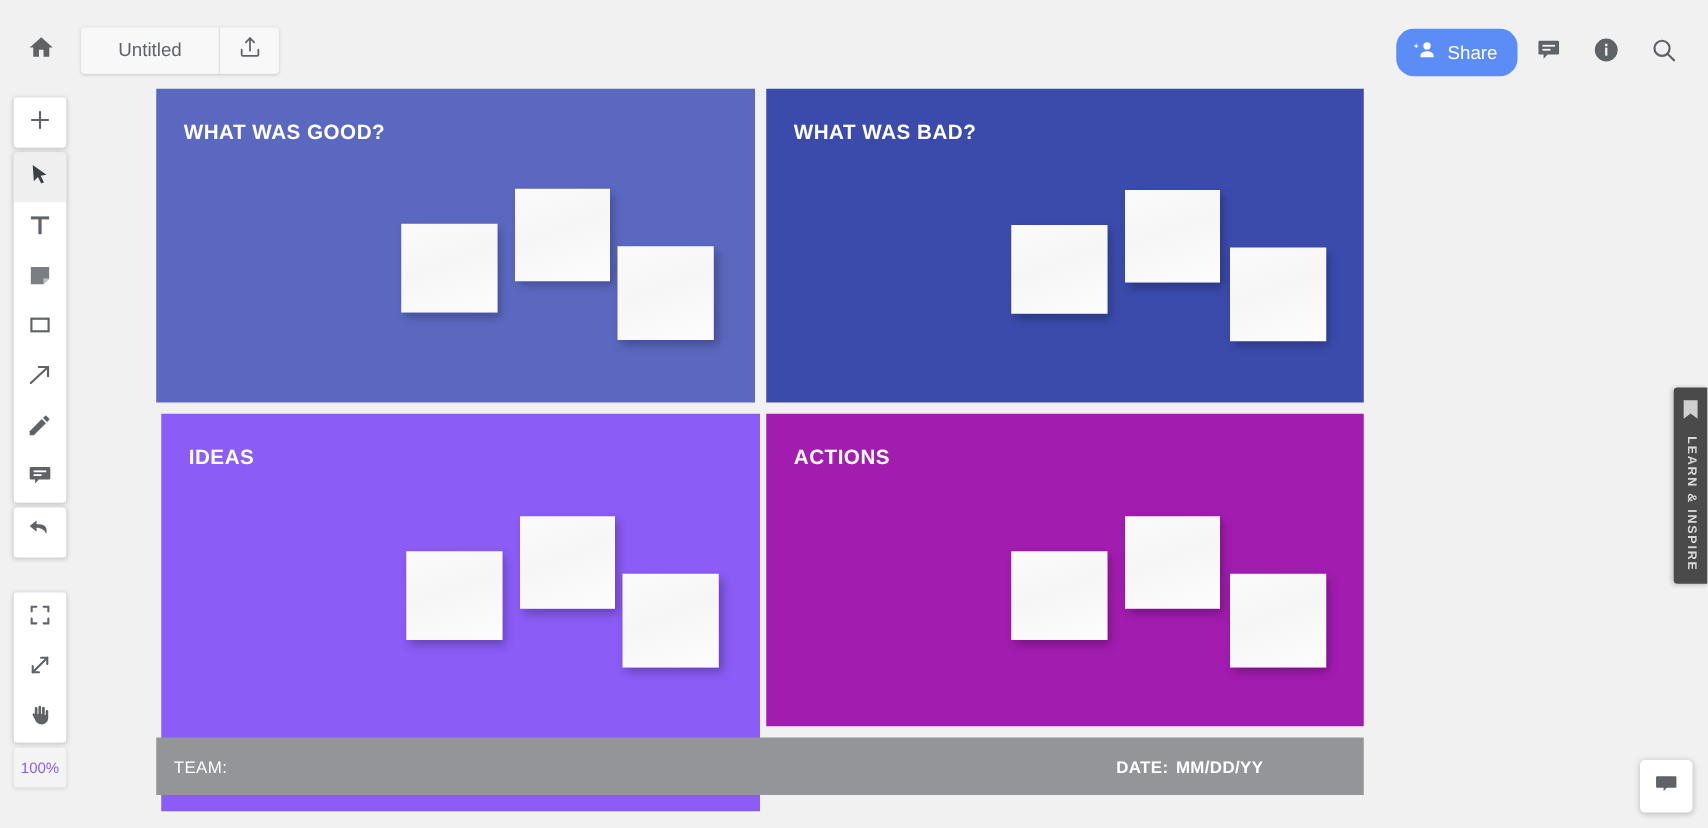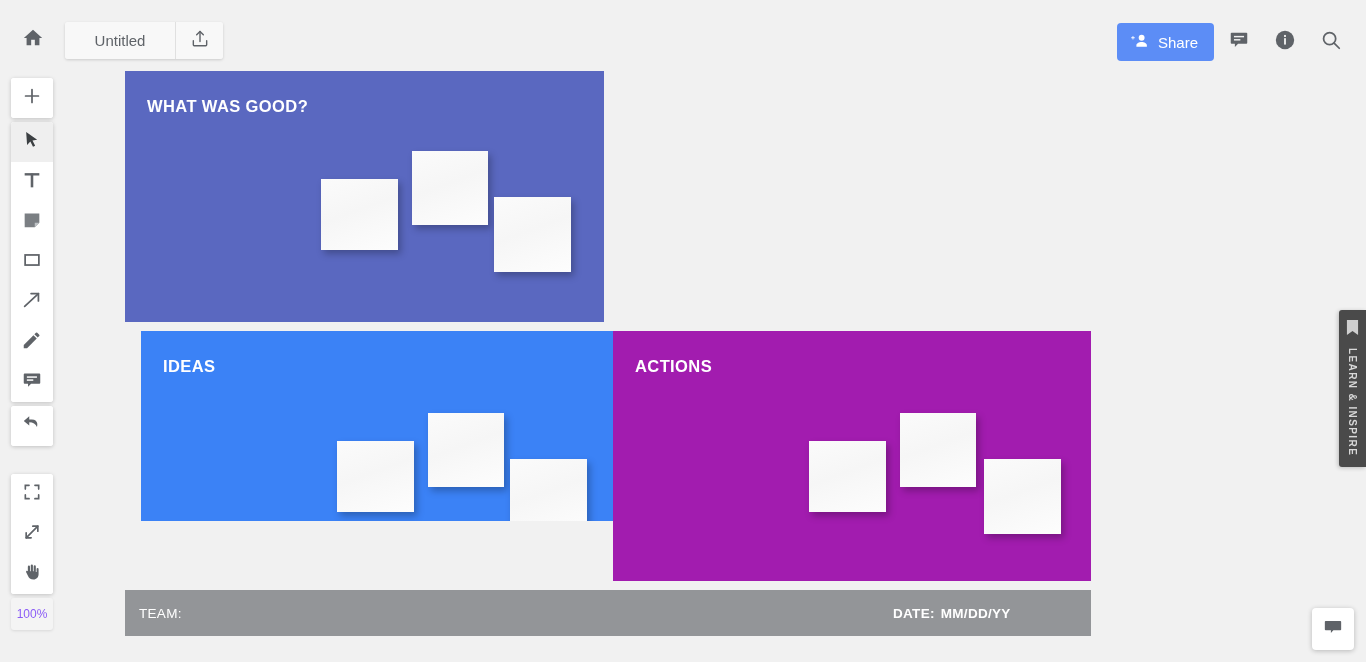--- a/index.html
+++ b/index.html
@@ -52,21 +52,21 @@
     cursor: pointer; background: #f8f8f8;
   }
 
   #topbar-right {
     position: absolute; right: 14px; top: 10px;
     display: flex; align-items: center; gap: 4px;
   }
   #share-btn {
     display: flex; align-items: center; gap: 8px;
     height: 38px; padding: 0 16px 0 13px;
-    border-radius: 4px;
+    border-radius: 14px;
     background: #5c8df6;
     color: #fff; font-size: 15px; font-weight: 500;
     cursor: pointer; border: none;
     font-family: "Liberation Sans", sans-serif;
   }
   .top-icon-btn {
     width: 42px; height: 42px;
     display: flex; align-items: center; justify-content: center;
     cursor: pointer;
   }
@@ -119,21 +119,21 @@
   }
   .q-title {
     position: absolute; left: 22px; top: 26px;
     color: #ffffff;
     font-size: 16.5px;
     font-weight: bold;
     letter-spacing: 0.4px;
   }
   #q-good   { left: 0;   top: 0;   width: 479px; height: 251px; background: #5a68c0; }
   #q-bad    { left: 488px; top: 0; width: 478px; height: 251px; background: #3a4bac; }
-  #q-ideas  { left: 16px;   top: 260px; width: 479px; height: 190px; background: #3b82f6; }
+  #q-ideas  { left: 4px;   top: 260px; width: 479px; height: 318px; background: #8b5cf6; }
   #q-actions{ left: 488px; top: 260px; width: 478px; height: 250px; background: #a21caf; }
 
   #footer-bar {
     position: absolute; left: 0; top: 519px;
     width: 966px; height: 46px;
     background: #939598;
     display: flex; align-items: center;
   }
   #team-label {
     position: absolute; left: 14px;
@@ -373,20 +373,26 @@
 <div id="canvas">
   <div id="board">
 
     <div class="quadrant" id="q-good">
       <div class="q-title">WHAT WAS GOOD?</div>
       <div class="note" style="left:196px; top:108px; width:77px; height:71px;"></div>
       <div class="note" style="left:287px; top:80px; width:76px; height:74px;"></div>
       <div class="note" style="left:369px; top:126px; width:77px; height:75px;"></div>
     </div>
 
+    <div class="quadrant" id="q-bad">
+      <div class="q-title">WHAT WAS BAD?</div>
+      <div class="note" style="left:196px; top:109px; width:77px; height:71px;"></div>
+      <div class="note" style="left:287px; top:81px; width:76px; height:74px;"></div>
+      <div class="note" style="left:371px; top:127px; width:77px; height:75px;"></div>
+    </div>
 
     <div class="quadrant" id="q-ideas">
       <div class="q-title">IDEAS</div>
       <div class="note" style="left:196px; top:110px; width:77px; height:71px;"></div>
       <div class="note" style="left:287px; top:82px; width:76px; height:74px;"></div>
       <div class="note" style="left:369px; top:128px; width:77px; height:75px;"></div>
     </div>
 
     <div class="quadrant" id="q-actions">
       <div class="q-title">ACTIONS</div>

